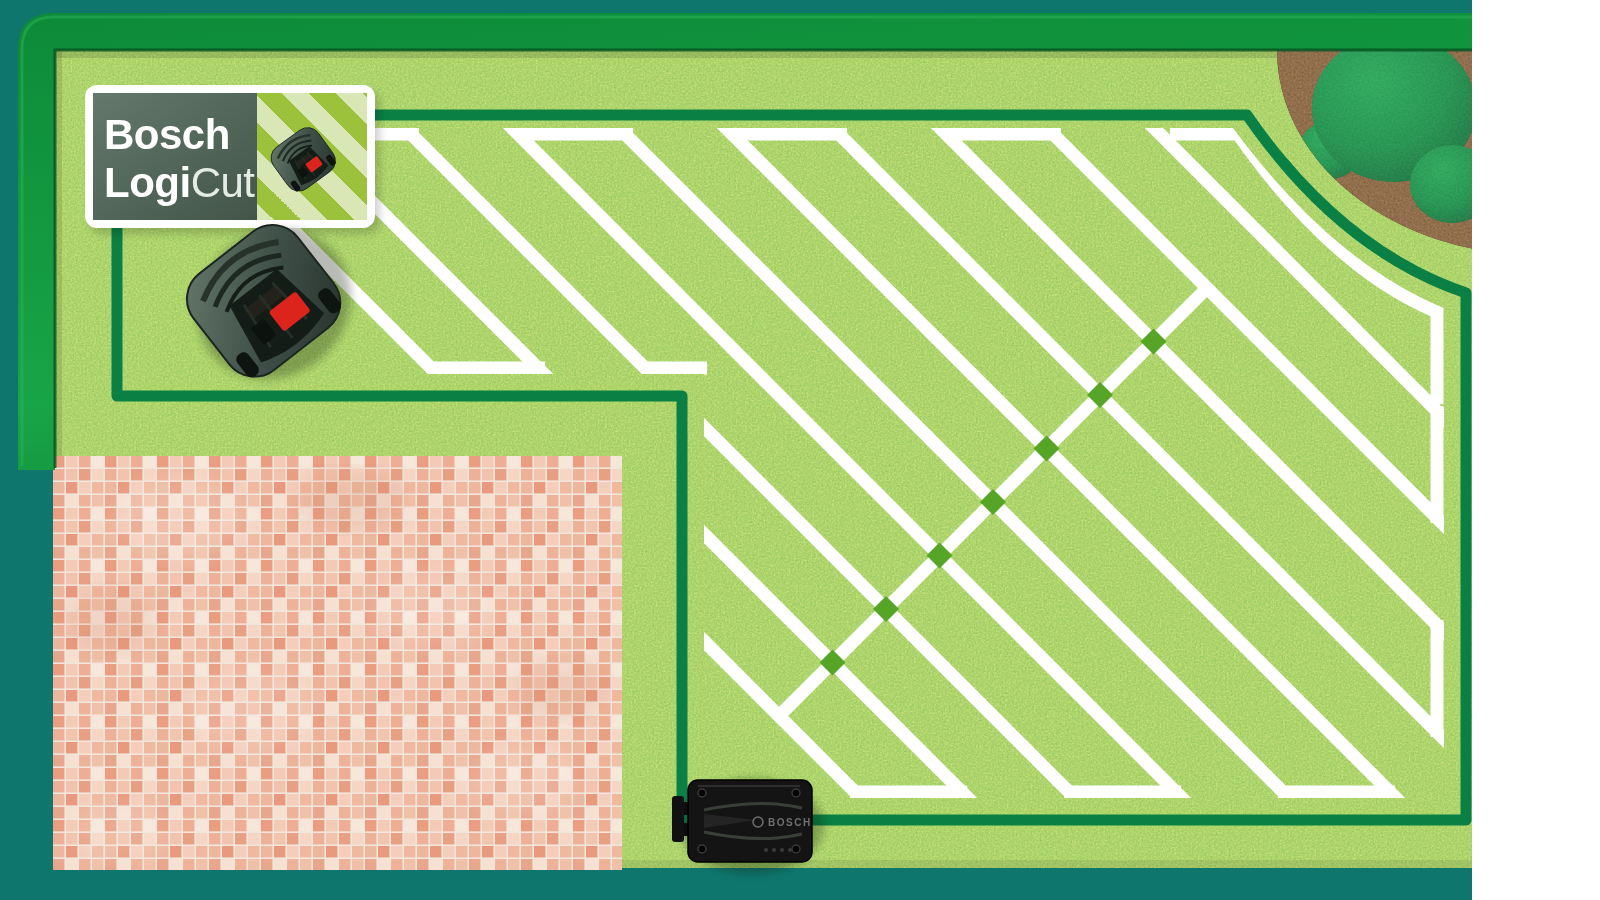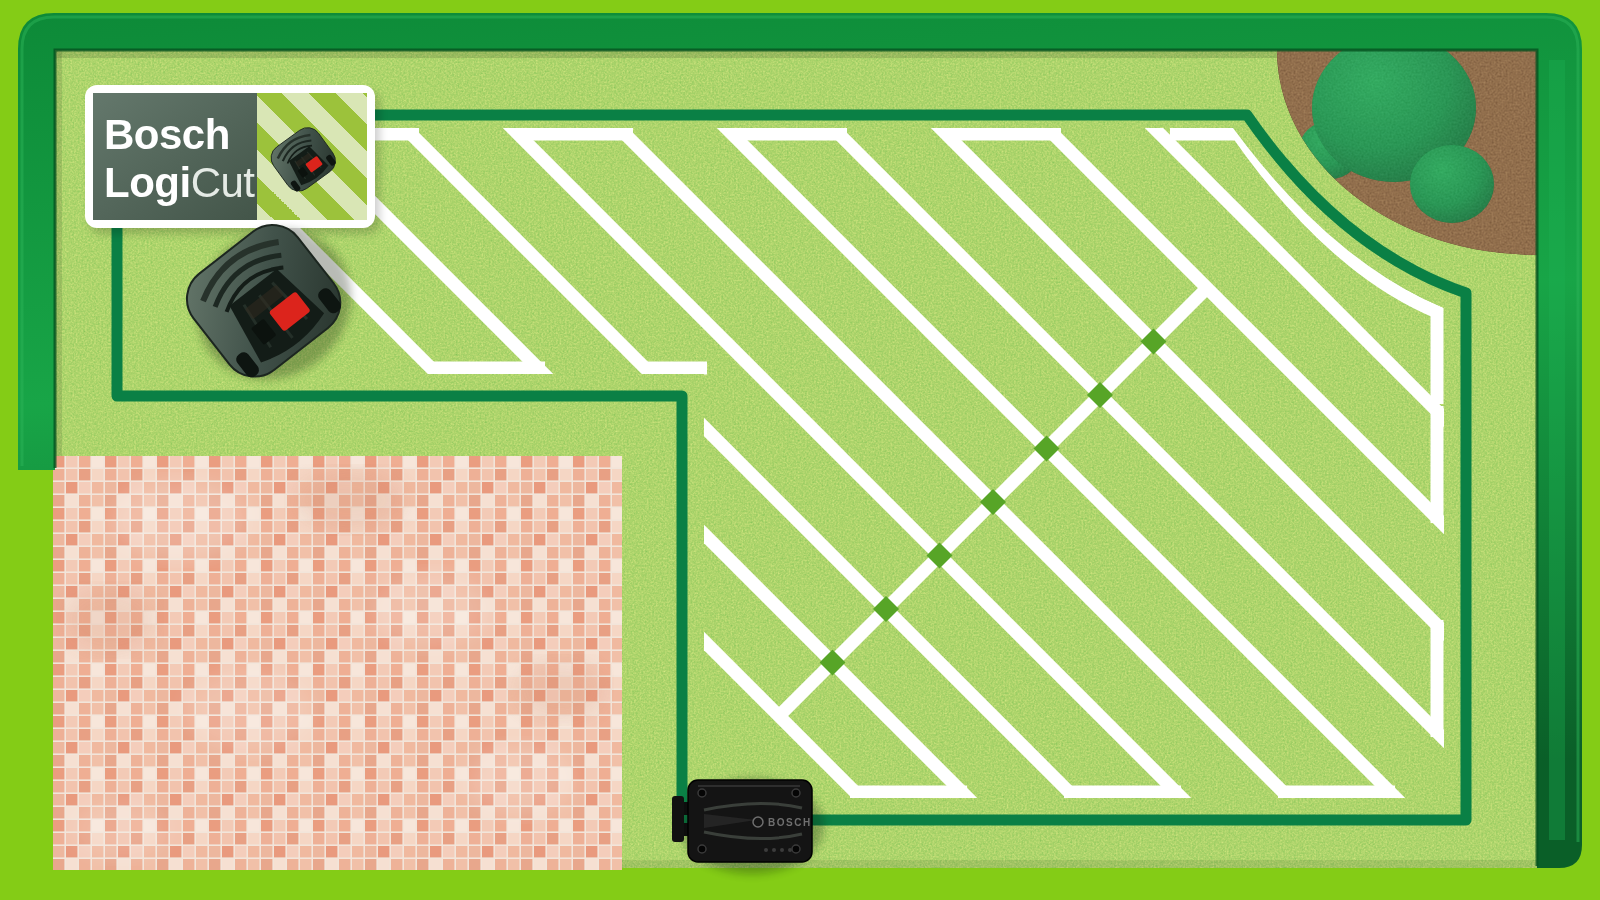--- a/index.html
+++ b/index.html
@@ -1,16 +1,16 @@
 <!DOCTYPE html>
 <html><head>
 <meta charset="utf-8">
 <style>
   html,body{margin:0;padding:0;background:#ffffff;}
-  .stage{width:1600px;height:900px;position:relative;background:#84cc16;overflow:hidden;
+  .stage{width:1472px;height:900px;position:relative;background:#0f766e;overflow:hidden;
          font-family:"Liberation Sans",sans-serif;}
   svg{display:block;}
   .brand-line{font-family:"Liberation Sans",sans-serif;font-weight:bold;fill:#ffffff;
               font-size:42px;letter-spacing:-0.5px;}
   .brand-light{font-weight:normal;fill:#eef3ee;opacity:.95;}
   .station-label{font-family:"Liberation Sans",sans-serif;font-size:10px;font-weight:bold;
                  fill:#6f6f6f;letter-spacing:1.5px;}
 </style>
 </head>
 <body>

